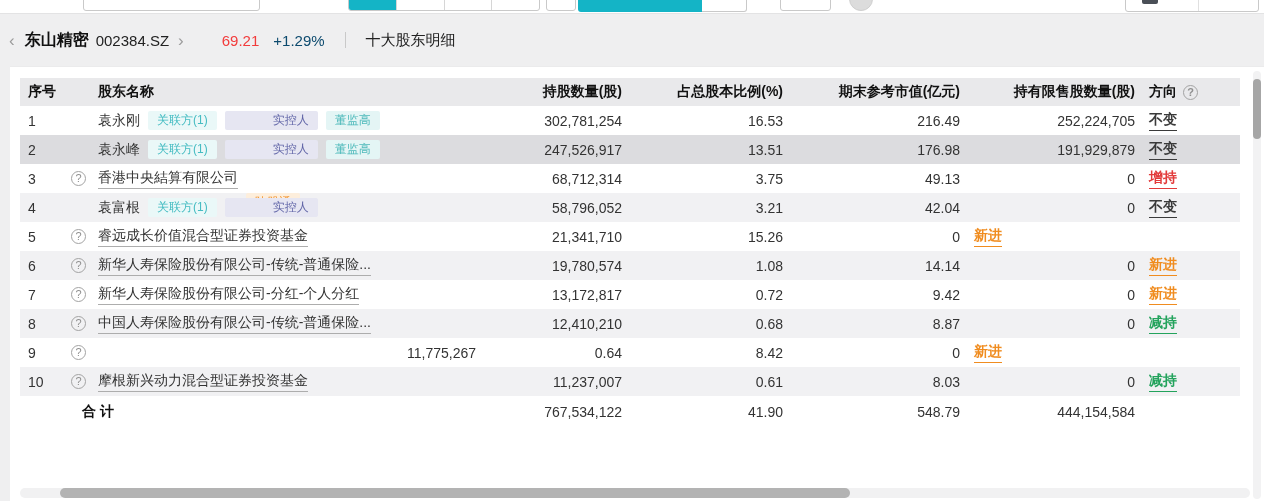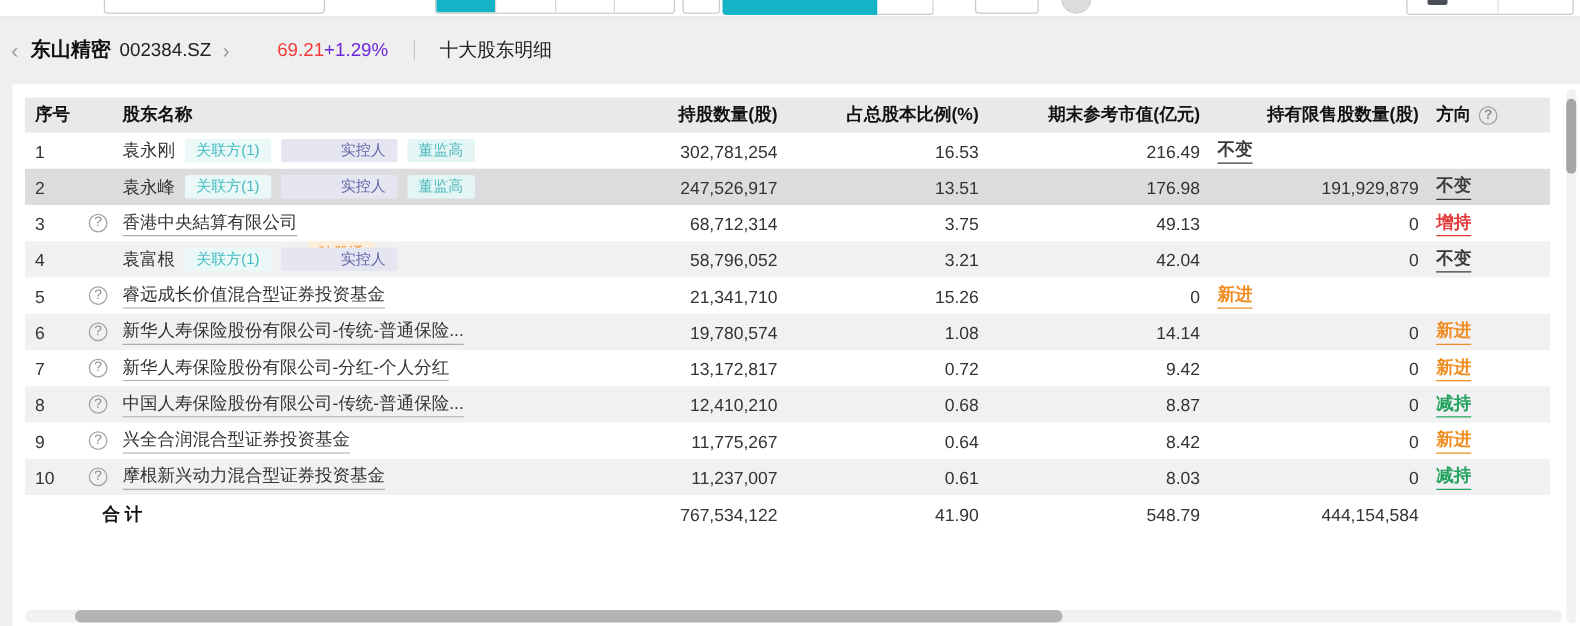--- a/index.html
+++ b/index.html
@@ -27,21 +27,21 @@
   .tb-right{left:1125px;top:-11px;width:134px;height:23px;background:#fff;border:1px solid #c9c9c9;border-radius:3px;}
   .tb-right-icon{position:absolute;left:16px;top:3px;width:16px;height:11px;background:#4a4f57;border-radius:2px;}
   .tb-right-div{position:absolute;left:72px;top:0;bottom:0;width:1px;background:#e0e0e0;}
   
   .crumbs{height:52px;display:flex;align-items:center;padding-left:9px;}
   .chev{color:#9b9b9b;font-size:17px;line-height:1;cursor:pointer;}
   .sname{font-size:16px;font-weight:bold;color:#111;margin-left:10px;}
   .scode{font-size:15px;color:#222;margin-left:7px;}
   .crumbs .chev.next{margin-left:9px;}
   .price{color:#f23b3b;font-size:15px;margin-left:38px;}
-  .chg{color:#6d28d9;font-size:15px;}
+  .chg{color:#0c4a6e;font-size:15px;margin-left:14px;}
   .vdiv{width:1px;height:16px;background:#c9c9c9;margin:0 20px;}
   .ptitle{font-size:15px;color:#222;}
   
   .card{position:relative;margin-left:10px;height:435px;background:#fff;}
   .report-title{font-size:16px;font-weight:bold;color:#111;padding:14px 0 12px 18px;}
   .card-divider{border-bottom:1px solid #ebebec;}
   
   .tbl{margin:11px 0 0 10px;width:1220px;font-size:14px;}
   .trow{display:grid;grid-template-columns:48px 30px 378px 146px 161px 177px 175px 105px;align-items:center;}
   .thead{height:28px;background:#e9e9eb;font-weight:bold;color:#111;}
@@ -133,20 +133,21 @@
           <div class="c helpc"></div>
           <div class="c namec">
             <span class="nameplain">袁永刚</span>
             <span class="tag tag-related">关联方(1)</span>
             <span class="tag tag-controller">实控人</span>
             <span class="tag tag-exec">董监高</span>
           </div>
           <div class="c num">302,781,254</div>
           <div class="c num">16.53</div>
           <div class="c num">216.49</div>
+          <div class="c num">252,224,705</div>
           <div class="c dir">
             <span class="dirlink dir-unchanged">不变</span>
           </div>
         </div>
         <div class="trow body hl">
           <div class="c seq">2</div>
           <div class="c helpc"></div>
           <div class="c namec">
             <span class="nameplain">袁永峰</span>
             <span class="tag tag-related">关联方(1)</span>
@@ -254,23 +255,20 @@
           <div class="c num">8.87</div>
           <div class="c num">0</div>
           <div class="c dir">
             <span class="dirlink dir-decrease">减持</span>
           </div>
         </div>
         <div class="trow body">
           <div class="c seq">9</div>
           <div class="c helpc">
             <span class="help">?</span>
-          </div>
-          <div class="c namec">
-            <span class="namelink">兴全合润混合型证券投资基金</span>
           </div>
           <div class="c num">11,775,267</div>
           <div class="c num">0.64</div>
           <div class="c num">8.42</div>
           <div class="c num">0</div>
           <div class="c dir">
             <span class="dirlink dir-new">新进</span>
           </div>
         </div>
         <div class="trow body even">

